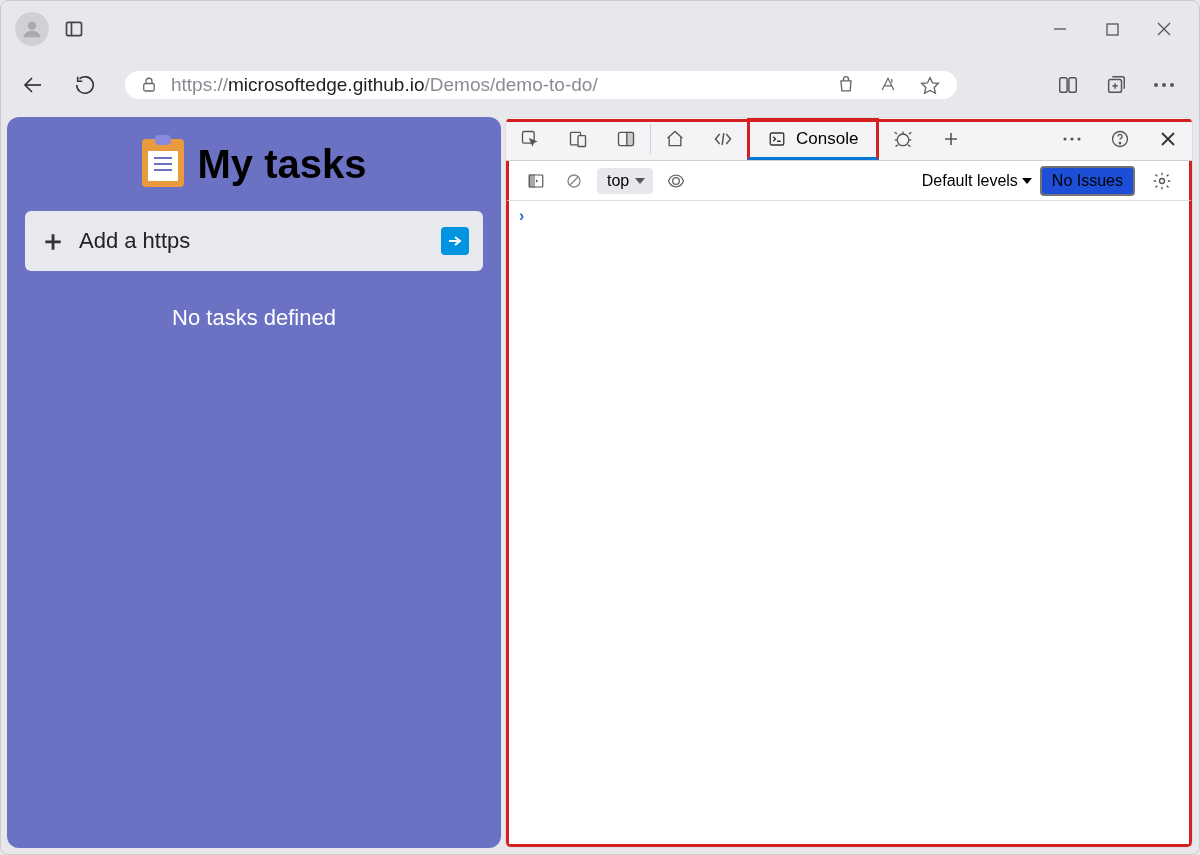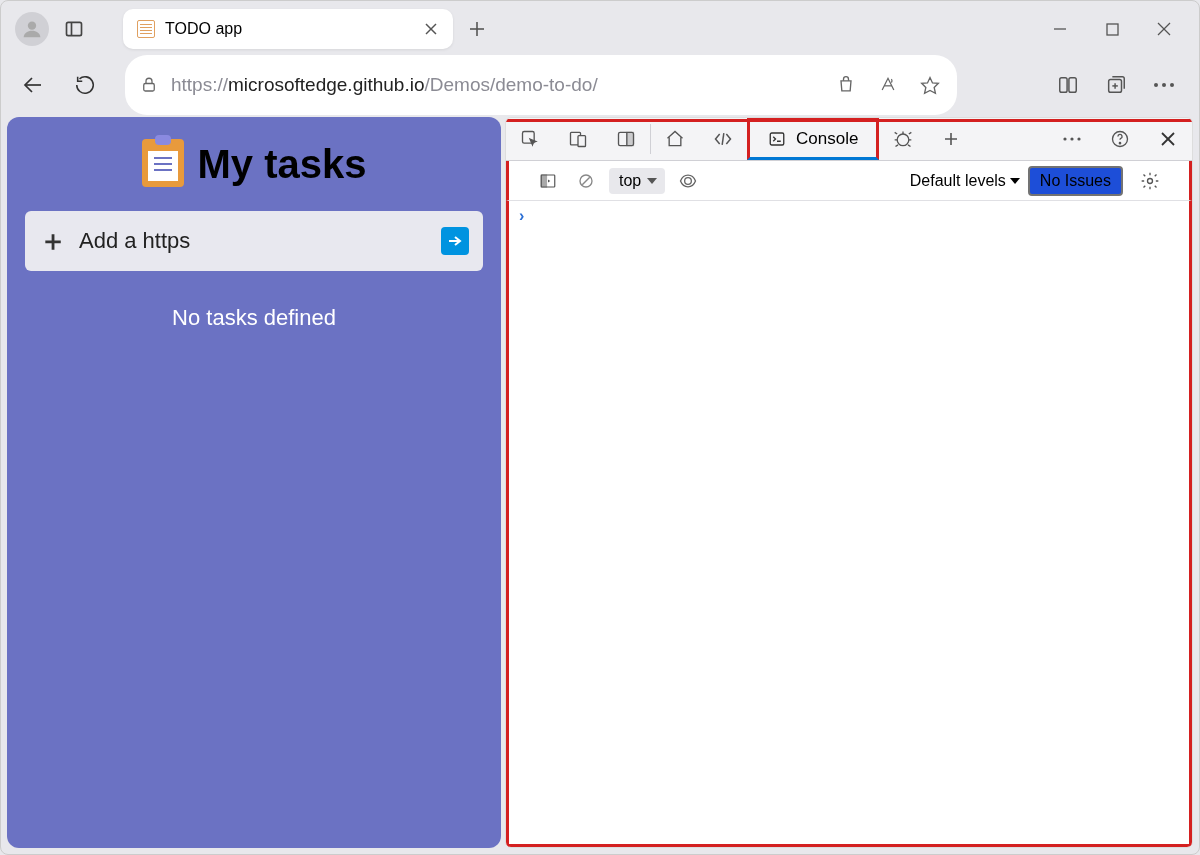--- a/index.html
+++ b/index.html
@@ -25,21 +25,21 @@
   .tab-title { flex:1; font-size:16px;}
   .tab-close { width:24px;height:24px;display:flex;align-items:center;justify-content:center; color:#555;}
   .newtab-btn { width:36px;height:36px;display:flex;align-items:center;justify-content:center;}
   .spacer { flex:1; }
   .win-controls { display:flex; gap:2px; margin-right:4px;}
   .win-btn { width:50px; height:40px; display:flex; align-items:center; justify-content:center; color:#555;}
 
   
   .addr-row { height:56px; display:flex; align-items:center; padding:0 12px; gap:12px;}
   .nav-btn { width:40px;height:40px; display:flex;align-items:center;justify-content:center; color:#555; border-radius:6px;}
-  .omnibox { flex:0 0 832px; height:60px; background:#fff; border-radius:22px; display:flex; align-items:center; padding:0 10px; gap:8px; margin-left:8px;}
+  .omnibox { flex:0 0 832px; height:28px; background:#fff; border-radius:22px; display:flex; align-items:center; padding:0 10px; gap:8px; margin-left:8px;}
   .url-text { flex:1; font-size:19px; color:#222; display:flex; align-items:baseline;}
   .url-text .gray { color:#8b8b94;}
   .right-icons { display:flex; gap:2px; margin-left:auto;}
   .toolbar-btn { width:46px;height:46px; display:flex;align-items:center;justify-content:center; color:#555;}
 
   
   .content { flex:1; display:flex; padding: 4px 6px 6px 6px; gap:4px;}
   .page { flex: 0 0 494px; background:#6b72c3; border-radius:12px; padding: 22px 10px; color:#000;}
   .page-header { display:flex; align-items:flex-end; justify-content:center; gap:14px; margin-bottom:24px;}
   .page-title { font-size:40px; font-weight:800;}
@@ -54,21 +54,21 @@
   .no-tasks { text-align:center; font-size:22px; margin-top:34px; color:#ffffff;}
 
   
   .devtools { flex:1; background:#f4f4f6; border-radius:6px; display:flex;flex-direction:column; border:1px solid #ddd; overflow:hidden;}
   .dt-tabs { height:43px; display:flex; align-items:stretch; border-bottom:1px solid #d0d0d5;}
   .dt-tab-icon { width:48px; display:flex; align-items:center; justify-content:center; color:#555;}
   .dt-sep { width:1px; background:#d0d0d5; margin:6px 0;}
   .dt-console-tab { display:flex; align-items:center; gap:10px; padding:8px 18px; border:3px solid #d42020; border-bottom:3px solid #0078d4; background:#f4f4f6; font-size:17px;}
   .dt-right { margin-left:auto; display:flex;}
 
-  .dt-toolbar { height:40px; display:flex; align-items:center; gap:8px; padding:0 24px; border-bottom:1px solid #e0e0e4; background:#fff;}
+  .dt-toolbar { height:40px; display:flex; align-items:center; gap:8px; padding:0 12px; border-bottom:1px solid #e0e0e4; background:#fff;}
   .dt-tool { width:30px;height:30px;display:flex;align-items:center;justify-content:center;color:#555;}
   .context-dd { background:#e8e8ec; border-radius:4px; padding:4px 8px 4px 10px; display:flex; gap:6px; align-items:center; font-size:16px;}
   .filter-input { width:160px; height:30px; border:1px solid #ccc; border-radius:4px; padding:0 8px; font-size:16px; background:#fff;}
   .levels-dd { font-size:16px; display:flex; gap:4px; align-items:center; margin-left:auto;}
   .issues-btn { background:#1d4ed8; border:2px solid #737373; border-radius:4px; padding:4px 10px; font-size:16px;}
   .gear-slot { margin-left:4px;}
 
   .console-body { flex:1; background:#fff; position:relative; border:3px solid #d42020; border-top:none;}
   .dt-outline-vert { position:absolute; left:-3px; top:-42px; width:3px; height:42px; background:#d42020;}
   .dt-outline-vertR { position:absolute; right:-3px; top:-42px; width:3px; height:42px; background:#d42020;}
@@ -87,38 +87,20 @@
       <div class="profile">
         <svg width="20" height="20" viewBox="0 0 24 24">
             <circle cx="12" cy="8" r="5" fill="#aaa"></circle>
             <path d="M2 22c0-5 5-8 10-8s10 3 10 8" fill="#aaa"></path>
           </svg>
       </div>
       <div class="tab-actions-btn">
         <svg width="20" height="20" viewBox="0 0 24 24" fill="none" stroke="#444" stroke-width="2">
             <rect x="3" y="4" width="18" height="16" rx="2"></rect>
             <line x1="9" y1="4" x2="9" y2="20"></line>
-          </svg>
-      </div>
-    </div>
-    <div class="tabs">
-      <div class="tab">
-        <div class="favicon"></div>
-        <span class="tab-title">TODO app</span>
-        <div class="tab-close">
-          <svg width="14" height="14" viewBox="0 0 14 14" stroke="#555" stroke-width="1.5">
-              <line x1="2" y1="2" x2="12" y2="12"></line>
-              <line x1="12" y1="2" x2="2" y2="12"></line>
-            </svg>
-        </div>
-      </div>
-      <div class="newtab-btn">
-        <svg width="18" height="18" viewBox="0 0 18 18" stroke="#555" stroke-width="1.6">
-            <line x1="9" y1="2" x2="9" y2="16"></line>
-            <line x1="2" y1="9" x2="16" y2="9"></line>
           </svg>
       </div>
     </div>
     <div class="spacer"></div>
     <div class="win-controls">
       <div class="win-btn">
         <svg width="14" height="14" viewBox="0 0 14 14" stroke="#555" stroke-width="1.3">
             <line x1="1" y1="7" x2="13" y2="7"></line>
           </svg>
       </div>

